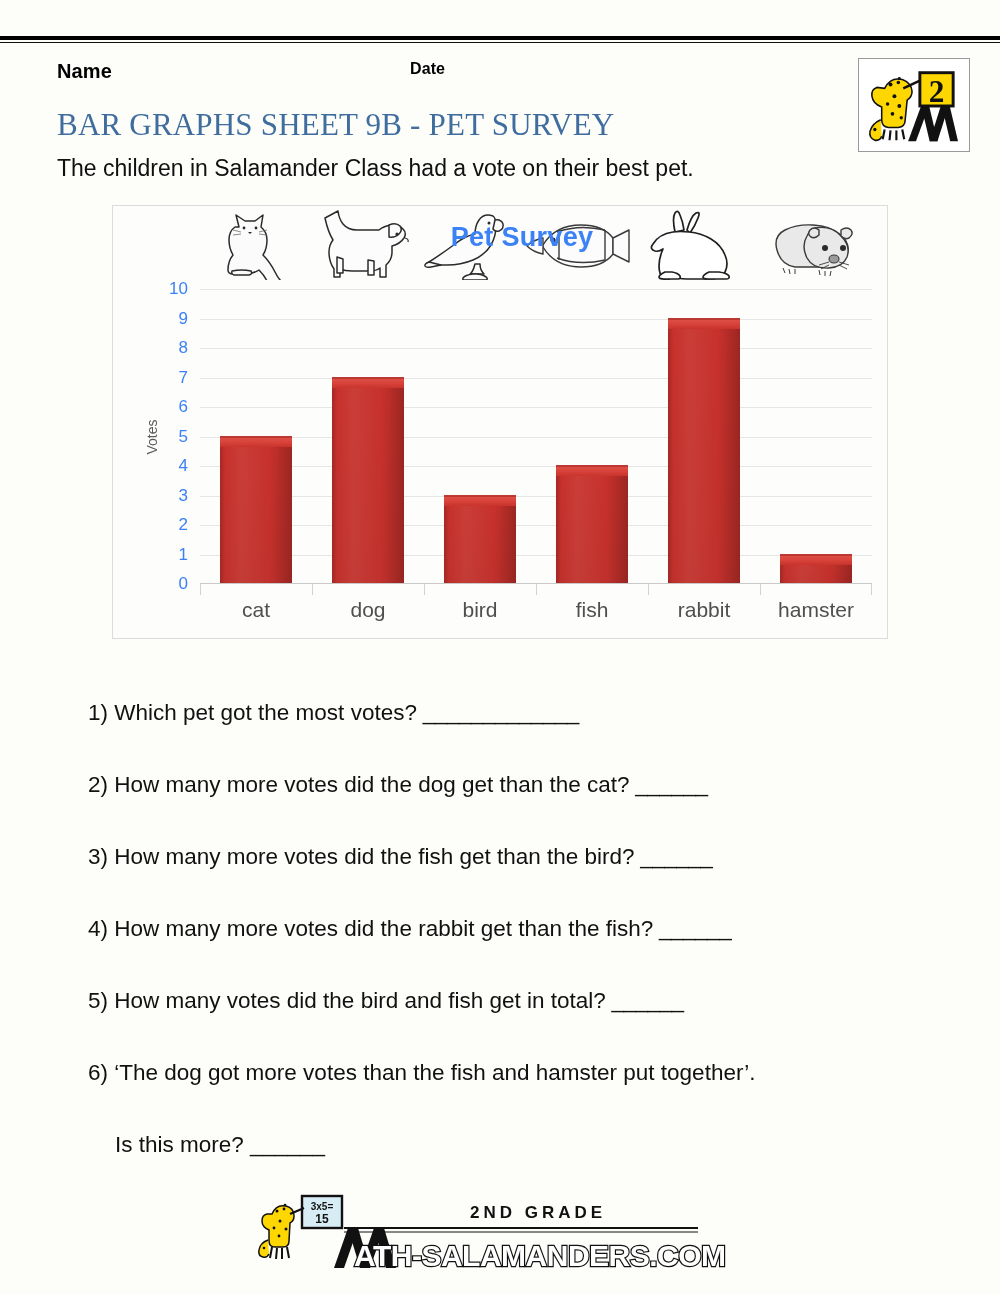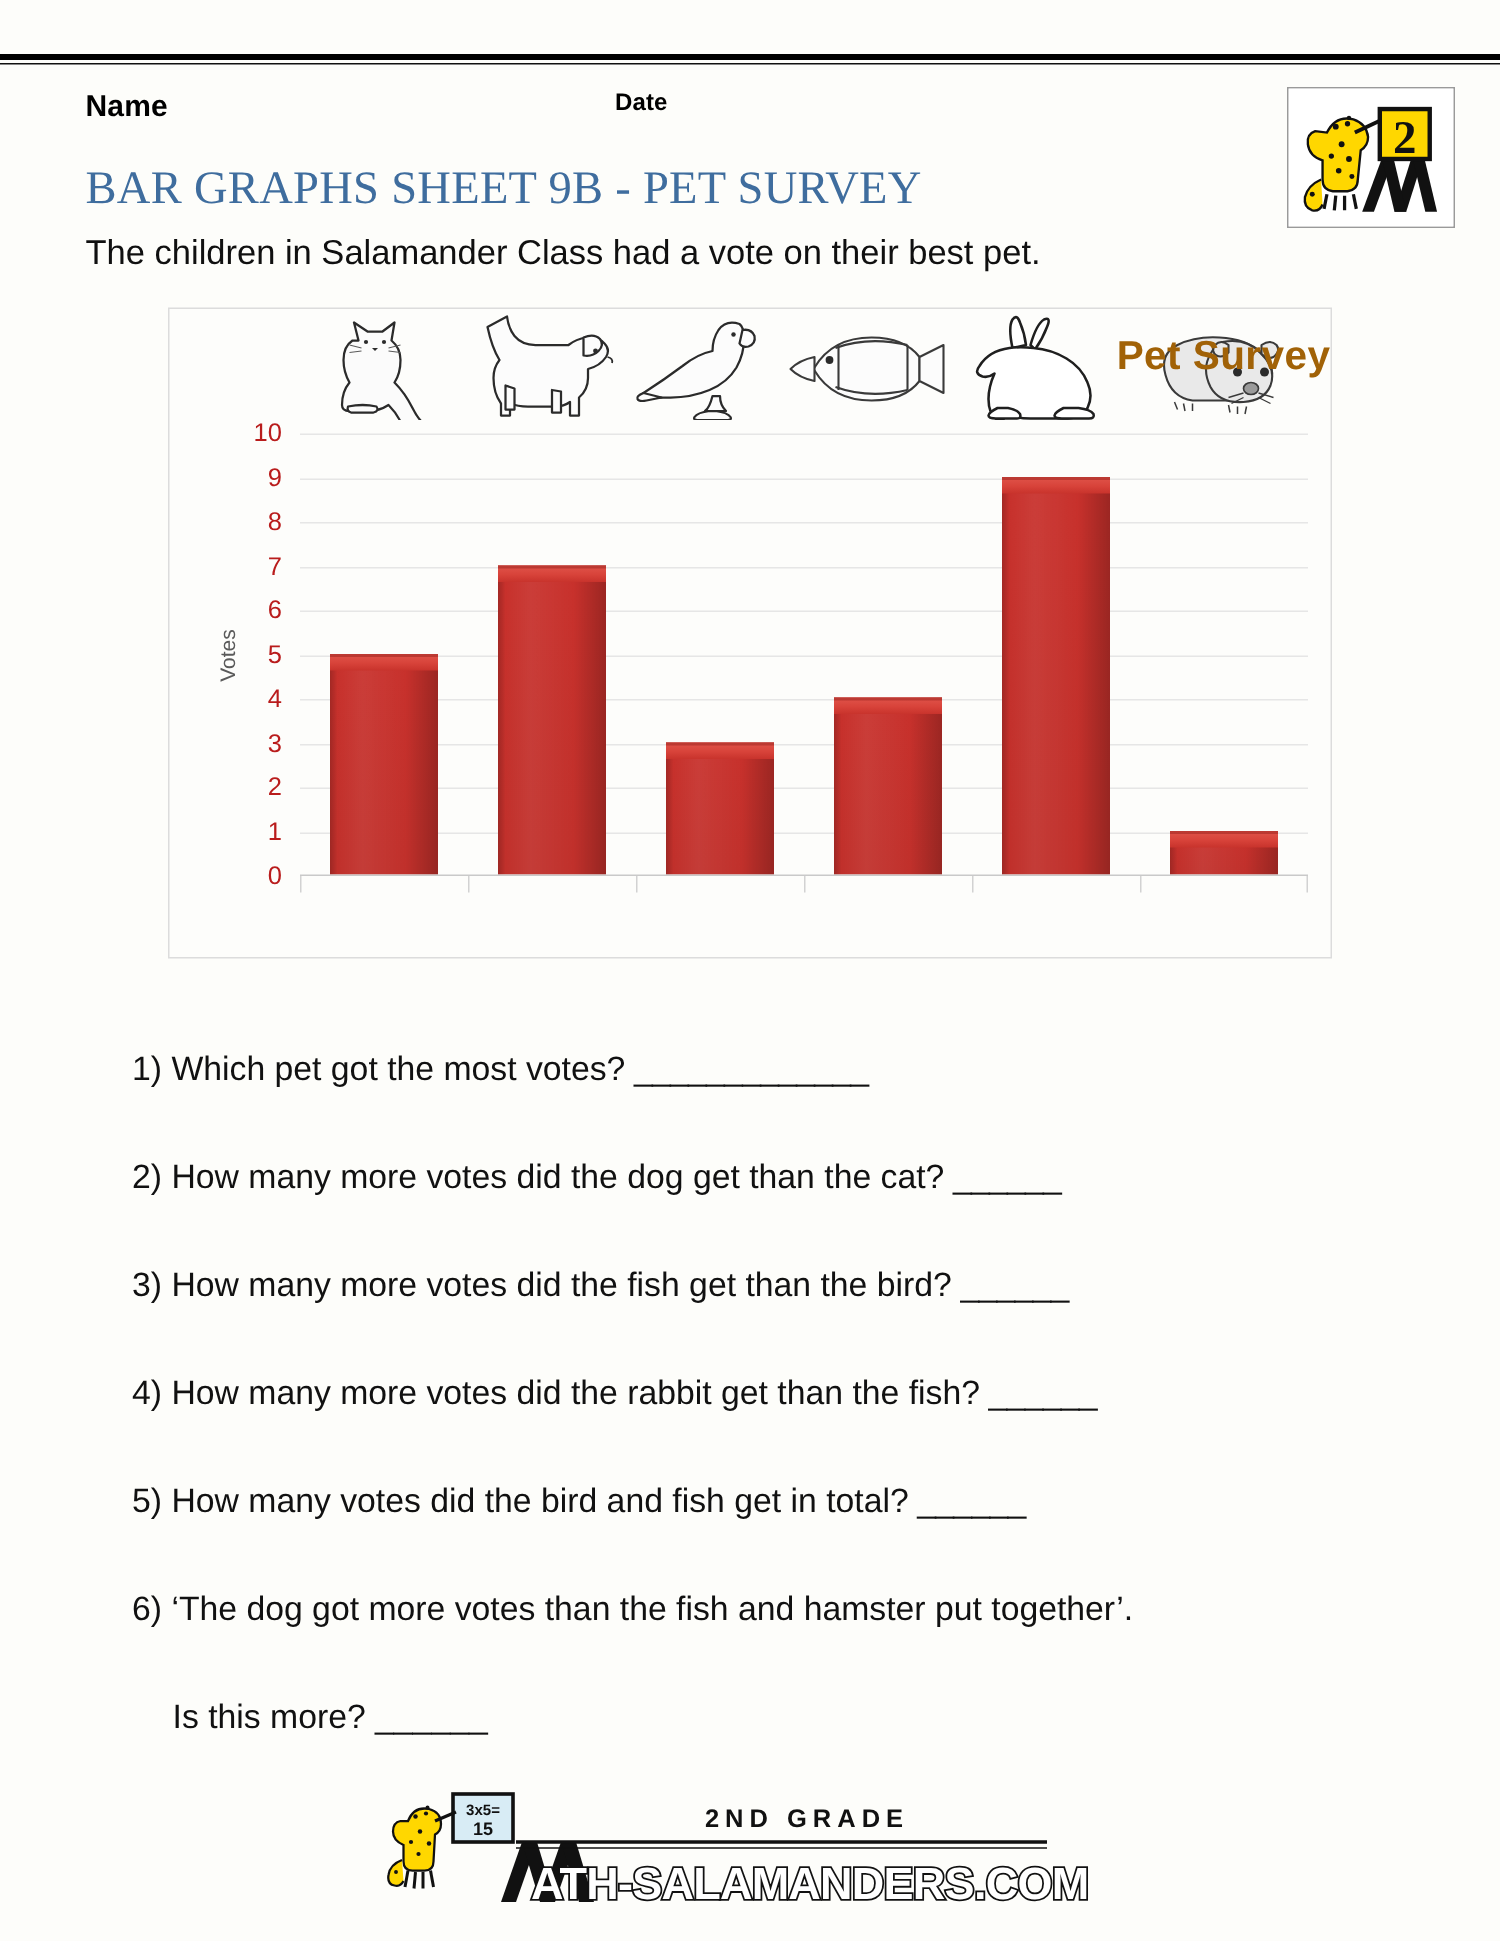--- a/index.html
+++ b/index.html
@@ -51,32 +51,32 @@
   .pet-icon svg{display:block;width:100%;height:100%;}
 
   
   .plot{position:absolute;left:87px;top:83px;width:672px;height:295px;}
   .gridline{position:absolute;left:0;width:100%;height:1px;background:#e6e6e6;}
   .axis-x{position:absolute;left:0;bottom:0;width:100%;height:1px;background:#c9c9c9;}
 
   .ytick{
     position:absolute;right:100%;margin-right:12px;
     transform:translateY(-50%);
-    font-size:17px;color:#b91c1c;white-space:nowrap;
+    font-size:17px;color:#3b82f6;white-space:nowrap;
   }
   .ylabel{
     position:absolute;left:-66px;top:50%;
     transform:translateY(-50%) rotate(-90deg);
     transform-origin:center;
     font-size:14px;color:#5a5a5a;white-space:nowrap;
   }
 
   .chart-title{
-    position:absolute;left:0;width:100%;top:16px;text-align:right;
-    font-size:27px;font-weight:700;color:#a16207;letter-spacing:.3px;
+    position:absolute;left:0;width:100%;top:16px;text-align:center;
+    font-size:27px;font-weight:700;color:#3b82f6;letter-spacing:.3px;
     padding-left:44px;box-sizing:border-box;
   }
 
   
   .bar{
     position:absolute;bottom:1px;width:72px;
     background:
       linear-gradient(to right,
         rgba(0,0,0,.18) 0, rgba(0,0,0,0) 7%,
         rgba(255,255,255,.06) 30%, rgba(0,0,0,0) 70%,
@@ -343,20 +343,28 @@
 
     <div class="xaxis-wrap" id="xaxis-wrap">
         <div class="xseg" style="left: 0px;"></div>
         <div class="xseg" style="left: 112px;"></div>
         <div class="xseg" style="left: 224px;"></div>
         <div class="xseg" style="left: 336px;"></div>
         <div class="xseg" style="left: 448px;"></div>
         <div class="xseg" style="left: 560px;"></div>
         <div class="xseg" style="left: 671px;"></div>
       </div>
+    <div class="xlabels" id="xlabels">
+        <div class="xlabel" style="left: 0px; width: 112px;">cat</div>
+        <div class="xlabel" style="left: 112px; width: 112px;">dog</div>
+        <div class="xlabel" style="left: 224px; width: 112px;">bird</div>
+        <div class="xlabel" style="left: 336px; width: 112px;">fish</div>
+        <div class="xlabel" style="left: 448px; width: 112px;">rabbit</div>
+        <div class="xlabel" style="left: 560px; width: 112px;">hamster</div>
+      </div>
   </div>
 
   <div class="questions" id="questions">
       <div class="q" style="top: 10px;"><span>1) </span><span>Which pet got the most votes?</span><span class="blank"> _____________</span></div>
       <div class="q" style="top: 82px;"><span>2) </span><span>How many more votes did the dog get than the cat?</span><span class="blank"> ______</span></div>
       <div class="q" style="top: 154px;"><span>3) </span><span>How many more votes did the fish get than the bird?</span><span class="blank"> ______</span></div>
       <div class="q" style="top: 226px;"><span>4) </span><span>How many more votes did the rabbit get than the fish?</span><span class="blank"> ______</span></div>
       <div class="q" style="top: 298px;"><span>5) </span><span>How many votes did the bird and fish get in total?</span><span class="blank"> ______</span></div>
       <div class="q" style="top: 370px;"><span>6) </span><span>‘The dog got more votes than the fish and hamster put together’.</span></div>
       <div class="q-sub" style="top: 442px;"><span>Is this more?</span><span class="blank"> ______</span></div>

